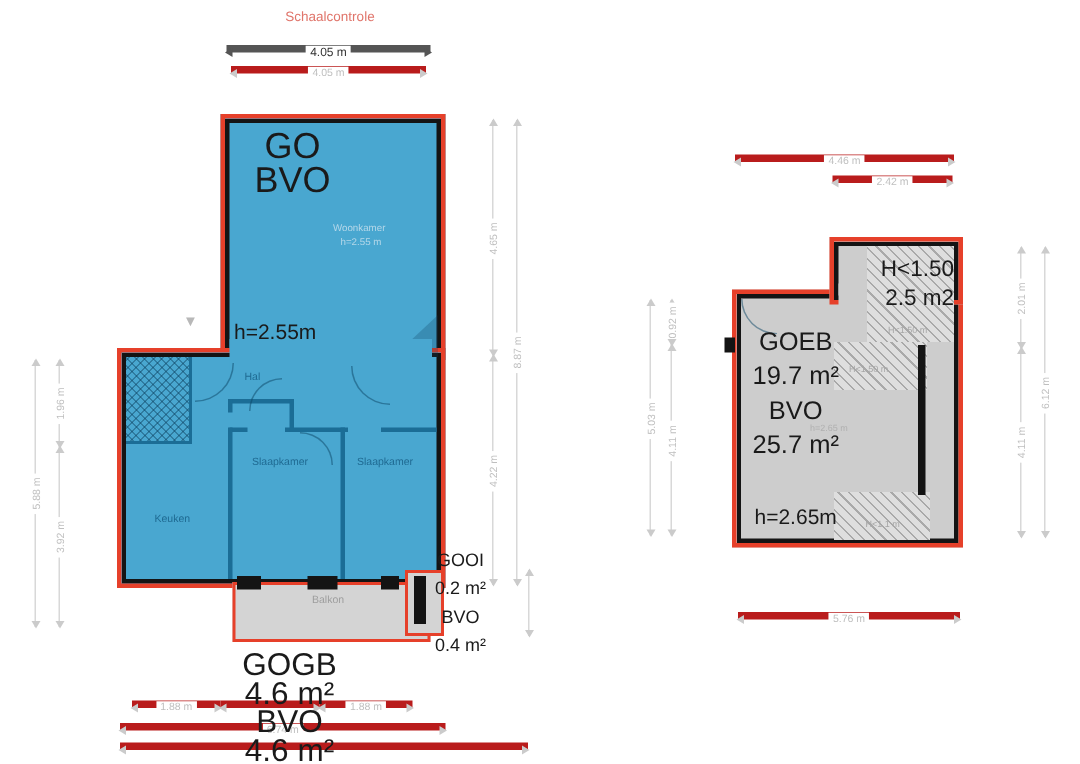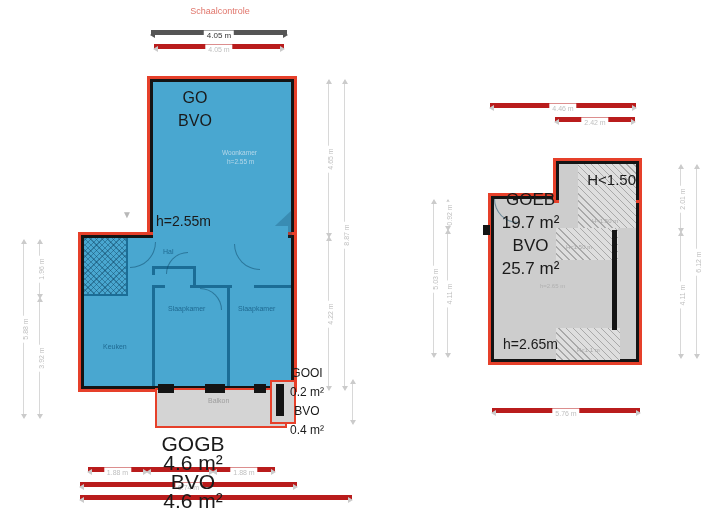--- a/index.html
+++ b/index.html
@@ -104,21 +104,21 @@
     <div class="balcony" style="left:155px;top:388px;width:132px;height:40px"></div>
     <div class="niche" style="left:270px;top:380px;width:26px;height:44px"></div>
     <div class="bar" style="left:276px;top:384px;width:8px;height:32px"></div>
 
     <div class="bar" style="left:158px;top:384px;width:16px;height:9px"></div>
     <div class="bar" style="left:205px;top:384px;width:20px;height:9px"></div>
     <div class="bar" style="left:254px;top:384px;width:12px;height:9px"></div>
 
     <div class="marker" style="left:122px;top:210px">▼</div>
 
-    <div class="big" style="left:147px;top:86px;width:96px;font-size:16px;line-height:23px">
+    <div class="big" style="left:147px;top:86px;width:96px;font-size:24px;line-height:23px">
       <div>GO</div>
       <div>BVO</div>
     </div>
     <div class="faint" style="left:222px;top:148px">
       <div>Woonkamer</div>
       <div style="padding-left:5px">h=2.55 m</div>
     </div>
     <div class="hlabel" style="left:156px;top:213px">h=2.55m</div>
     <div class="room" style="left:163px;top:248px">Hal</div>
     <div class="room" style="left:103px;top:343px">Keuken</div>
@@ -177,22 +177,23 @@
 
     <div class="hatch-gray" style="left:578px;top:164px;width:58px;height:64px"></div>
     <div class="hatch-gray" style="left:556px;top:228px;width:62px;height:32px"></div>
     <div class="hatch-gray" style="left:556px;top:328px;width:64px;height:32px"></div>
     <div class="bar" style="left:612px;top:230px;width:5px;height:100px"></div>
     <div class="bar" style="left:483px;top:225px;width:7px;height:10px"></div>
     <div class="arc bl" style="left:494px;top:199px;width:24px;height:24px"></div>
 
     <div class="big" style="left:556px;top:170px;width:80px;text-align:right;font-size:15px;line-height:19px">
       <div>H&lt;1.50</div>
-    </div>
-    <div class="big" style="left:483px;top:188px;width:95px;font-size:17px;line-height:23px">
+      <div>2.5 m2</div>
+    </div>
+    <div class="big" style="left:483px;top:216px;width:95px;font-size:17px;line-height:23px">
       <div>GOEB</div>
       <div>19.7 m²</div>
       <div>BVO</div>
       <div>25.7 m²</div>
     </div>
     <div class="hfaint" style="left:540px;top:283px;color:#b0b0b0">h=2.65 m</div>
     <div class="hlabel" style="left:503px;top:336px">h=2.65m</div>
     <div class="hfaint" style="left:592px;top:218px">H&lt;1.50 m</div>
     <div class="hfaint" style="left:566px;top:244px">H&lt;1.50 m</div>
     <div class="hfaint" style="left:577px;top:347px">H&lt;1.1 m</div>

